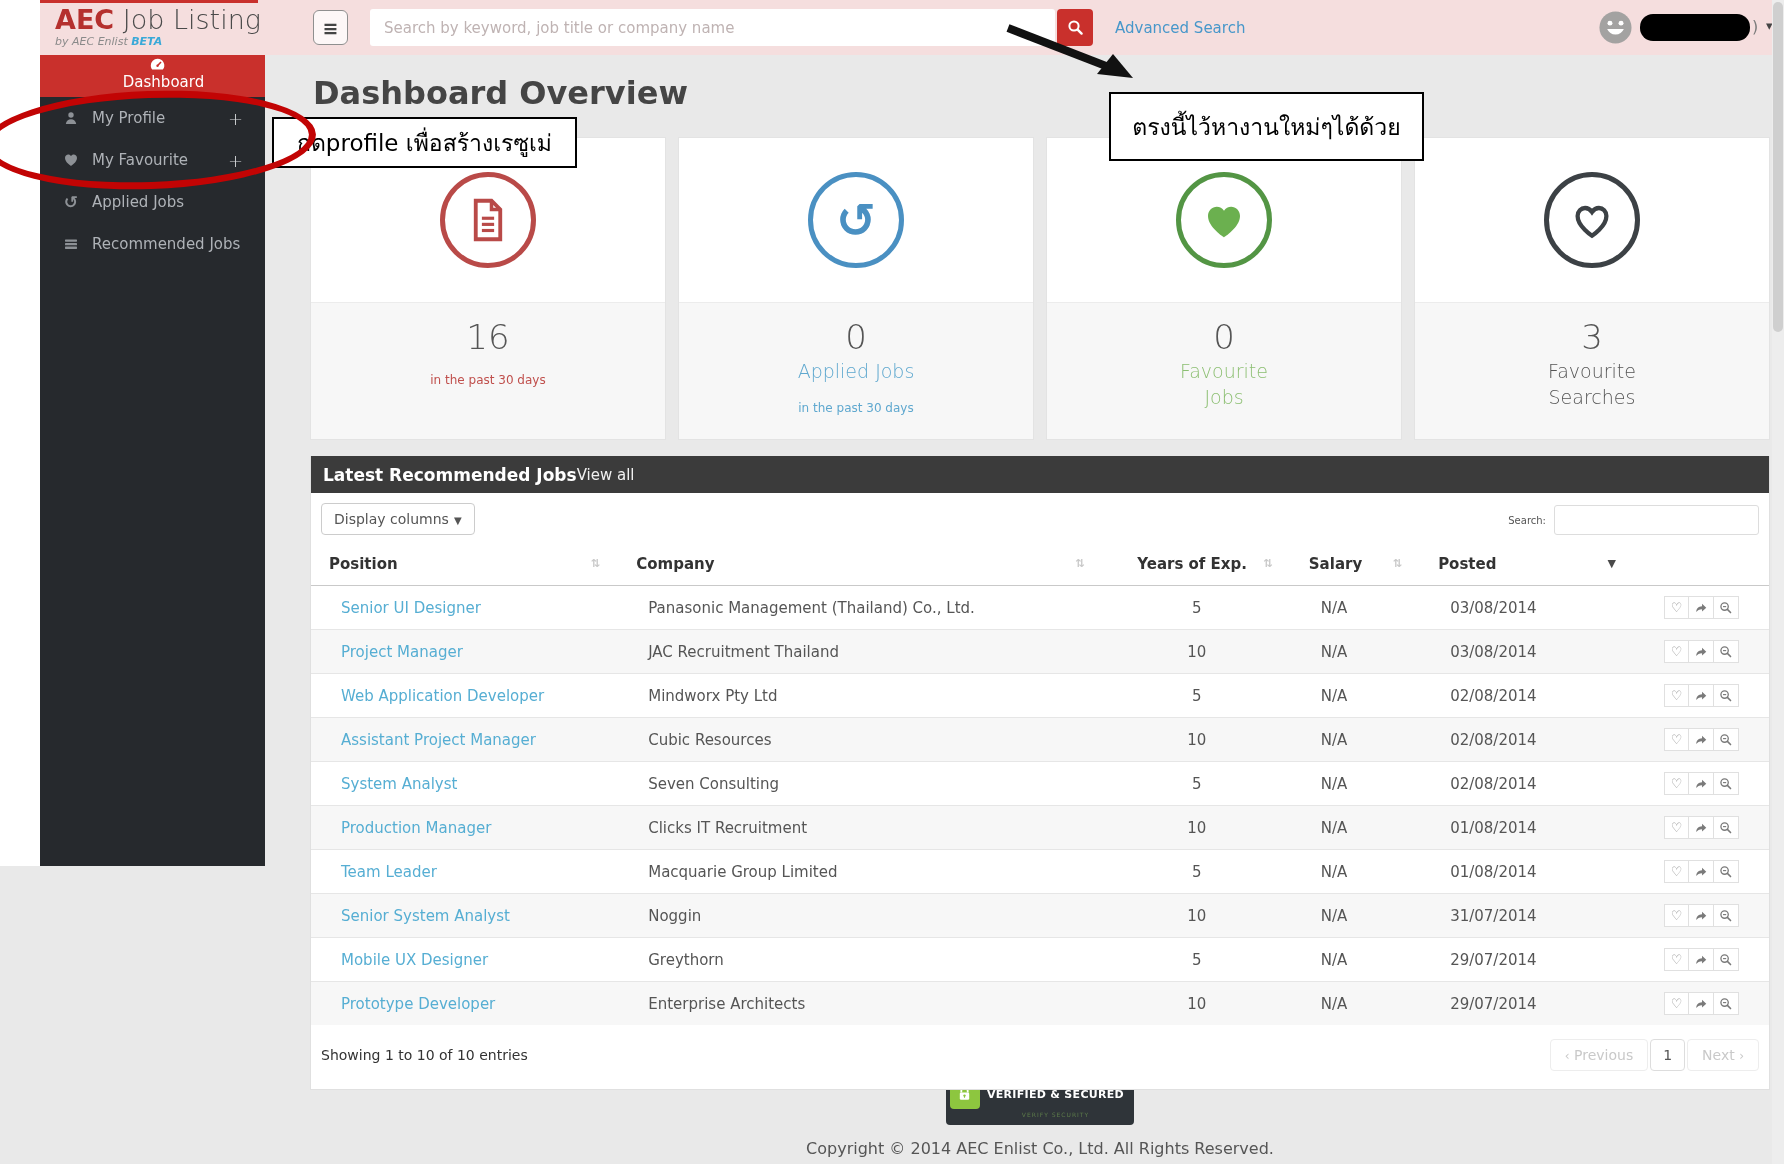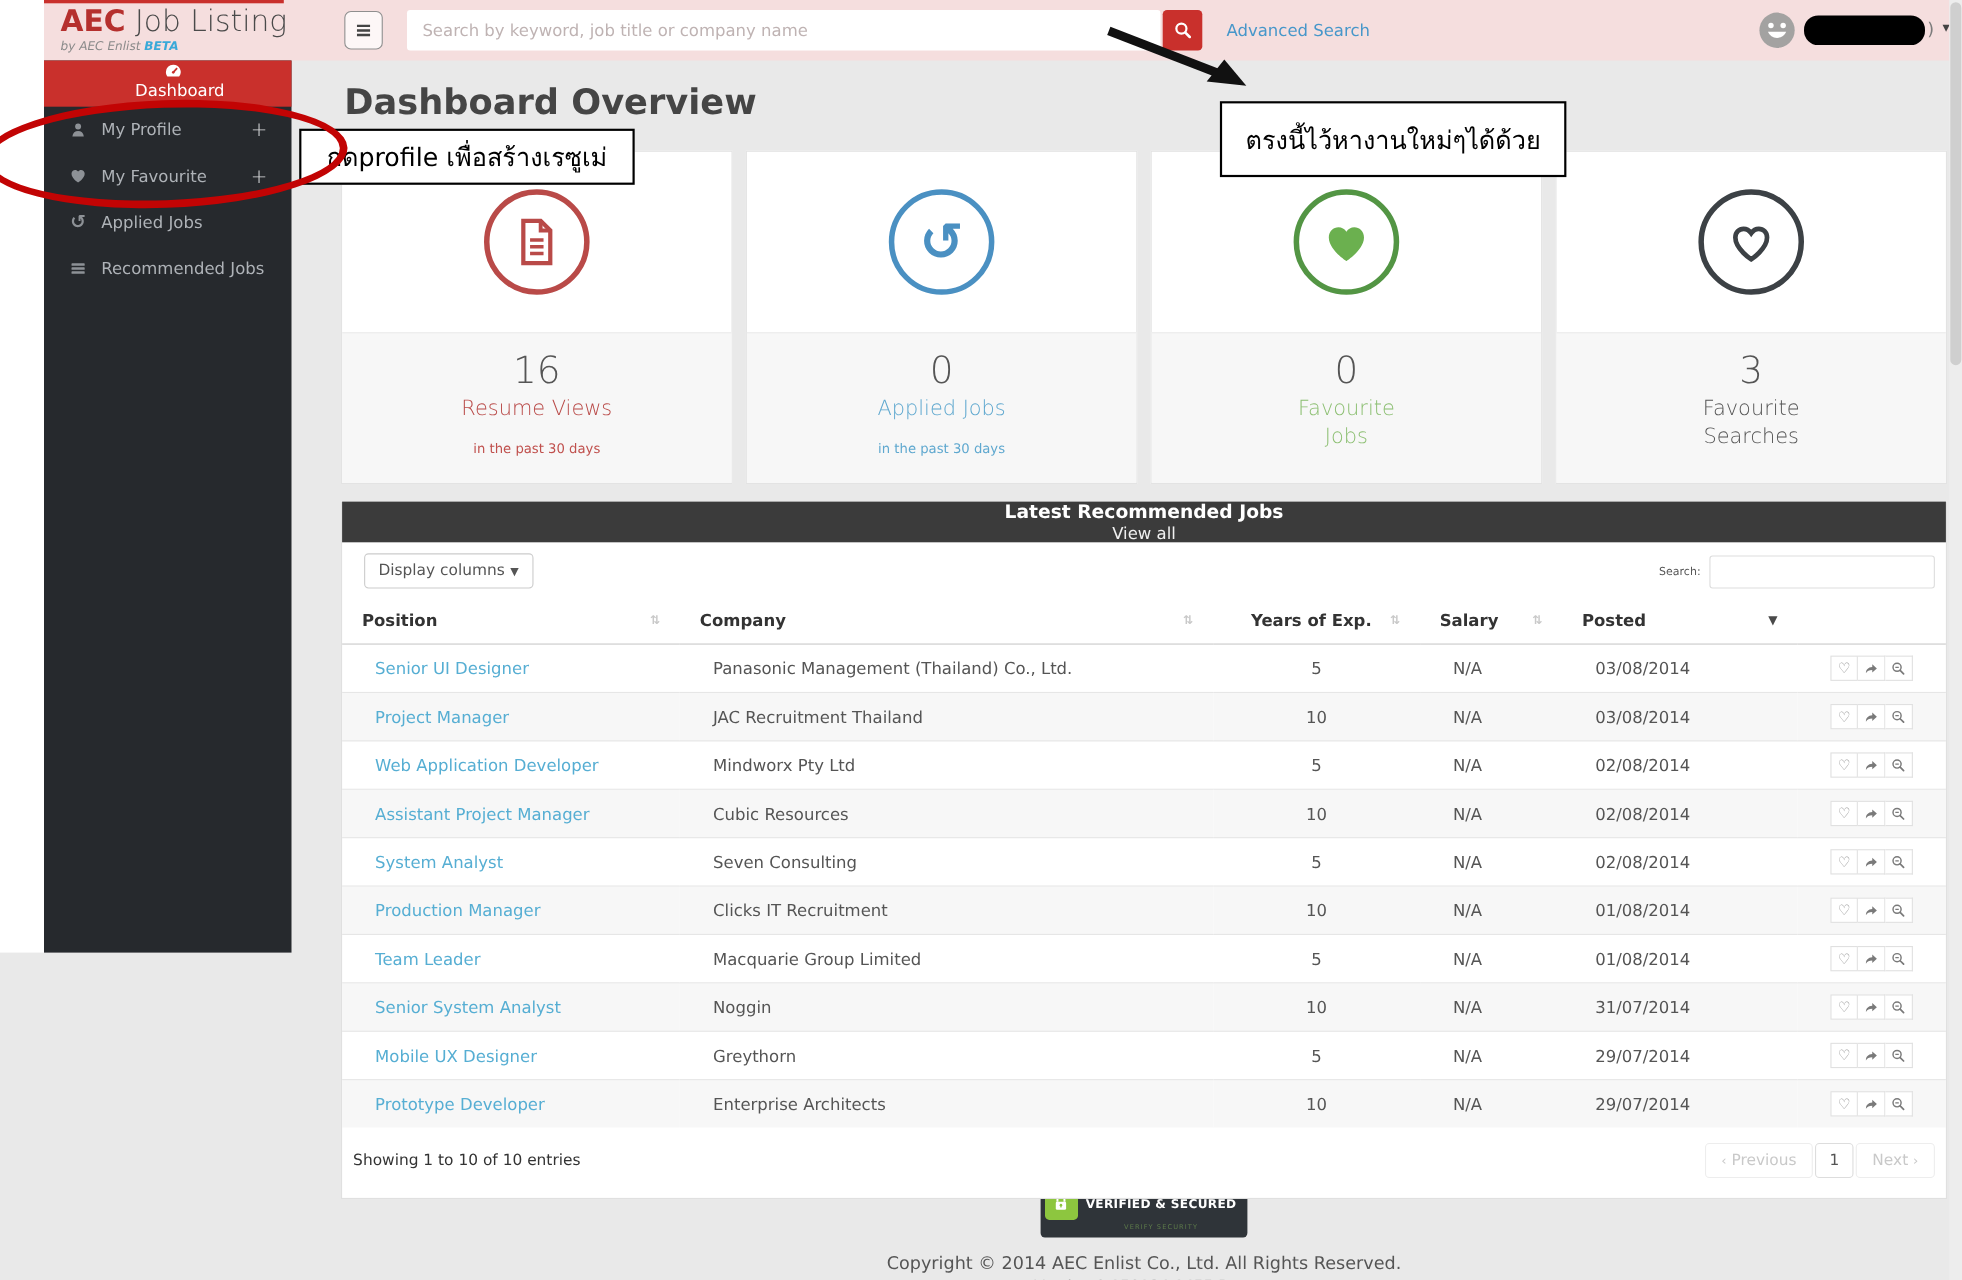--- a/index.html
+++ b/index.html
@@ -48,24 +48,24 @@
   .card-top { height:164px; display:flex; align-items:center; justify-content:center; }
   .ring { width:96px; height:96px; border-radius:50%; border:5px solid; display:flex; align-items:center; justify-content:center; }
   .card-bottom { height:137px; background:#f7f7f7; border-top:1px solid #ececec; text-align:center; padding-top:14px; }
   .stat-value { font-size:34px; font-weight:300; color:#555; }
   .stat-label { font-size:19px; font-weight:300; margin-top:2px; white-space:pre-line; line-height:1.35; }
   .stat-sub { font-size:12px; margin-top:16px; }
   .glyph-history { font-size:48px; font-weight:bold; line-height:1; }
   
   .panel { position:absolute; left:310px; top:456px; width:1460px; background:#fff; z-index:1;
     border:1px solid #e0e0e0; border-top:none; }
-  .panel-bar { height:37px; background:#3b3b3b; display:flex; align-items:center; padding:0 12px;flex-direction:column; }
+  .panel-bar { height:37px; background:#3b3b3b; display:flex; align-items:center; padding:0 12px; }
   .panel-bar .bar-title { color:#fff; font-size:17px; font-weight:bold; }
   .panel-bar .view-all { color:#f0f0f0; font-size:15px; text-decoration:none; cursor:pointer; }
-  .toolbar { position:relative; height:52px;margin-left:10px; }
+  .toolbar { position:relative; height:52px; }
   .disp-btn { position:absolute; left:10px; top:10px; background:#fff; border:1px solid #ccc; border-radius:4px;
     padding:7px 12px; font-size:14px; color:#555; cursor:pointer; font-family:inherit; }
   .disp-btn .caret { font-size:10px; margin-left:5px; }
   .tbl-search { position:absolute; right:10px; top:12px; display:flex; align-items:center; gap:8px; }
   .tbl-search label { font-size:10px; color:#555; }
   .tbl-search input { width:205px; height:30px; border:1px solid #ddd; border-radius:3px; padding:0 8px;
     font-family:inherit; font-size:14px; }
   table { width:100%; border-collapse:collapse; }
   col.c-pos{width:310px;} col.c-com{width:490px;} col.c-yrs{width:190px;}
   col.c-sal{width:130px;} col.c-pst{width:215px;} col.c-act{width:125px;}
@@ -202,21 +202,20 @@
           <path d="M5 2h9l5 5v17H5z" fill="none" stroke="#b94a48" stroke-width="2.2"></path>
           <path d="M14 2v5h5" fill="none" stroke="#b94a48" stroke-width="2"></path>
           <line x1="8.5" y1="12" x2="15.5" y2="12" stroke="#b94a48" stroke-width="1.8"></line>
           <line x1="8.5" y1="15.5" x2="15.5" y2="15.5" stroke="#b94a48" stroke-width="1.8"></line>
           <line x1="8.5" y1="19" x2="15.5" y2="19" stroke="#b94a48" stroke-width="1.8"></line>
         </svg>
       </div>
     </div>
     <div class="card-bottom">
       <div class="stat-value">16</div>
-      <div class="stat-label" style="color:#b94a48;">Resume Views</div>
       <div class="stat-sub" style="color:#c0504d;">in the past 30 days</div>
     </div>
   </div>
   <div class="card">
     <div class="card-top">
       <div class="ring" style="border-color:#4a90c2;">
         <span class="glyph-history" style="color:#4a90c2;">↺</span>
       </div>
     </div>
     <div class="card-bottom">

